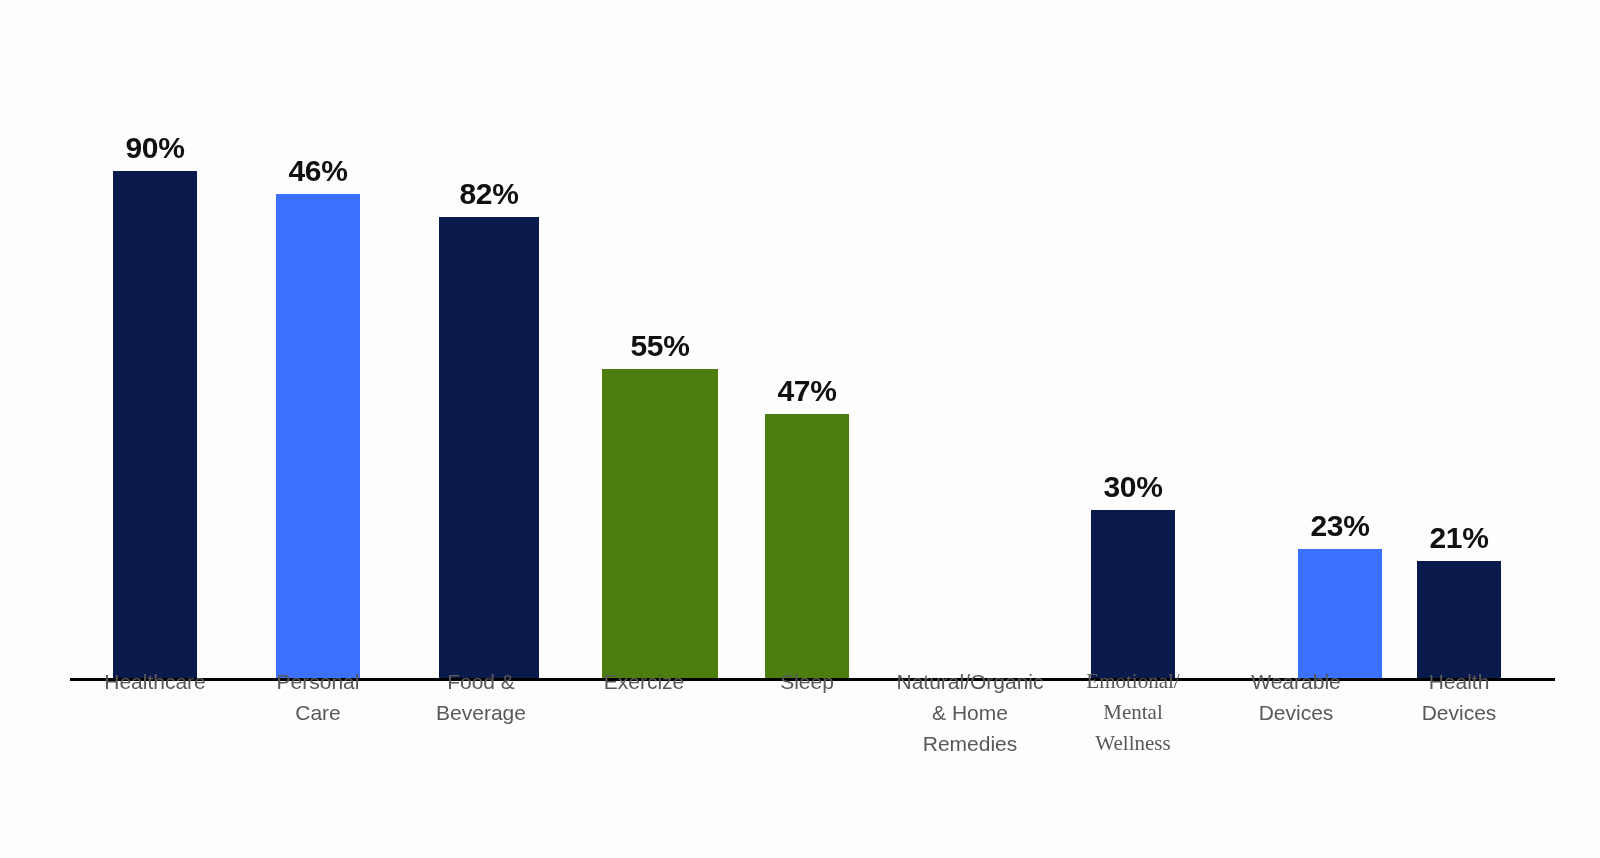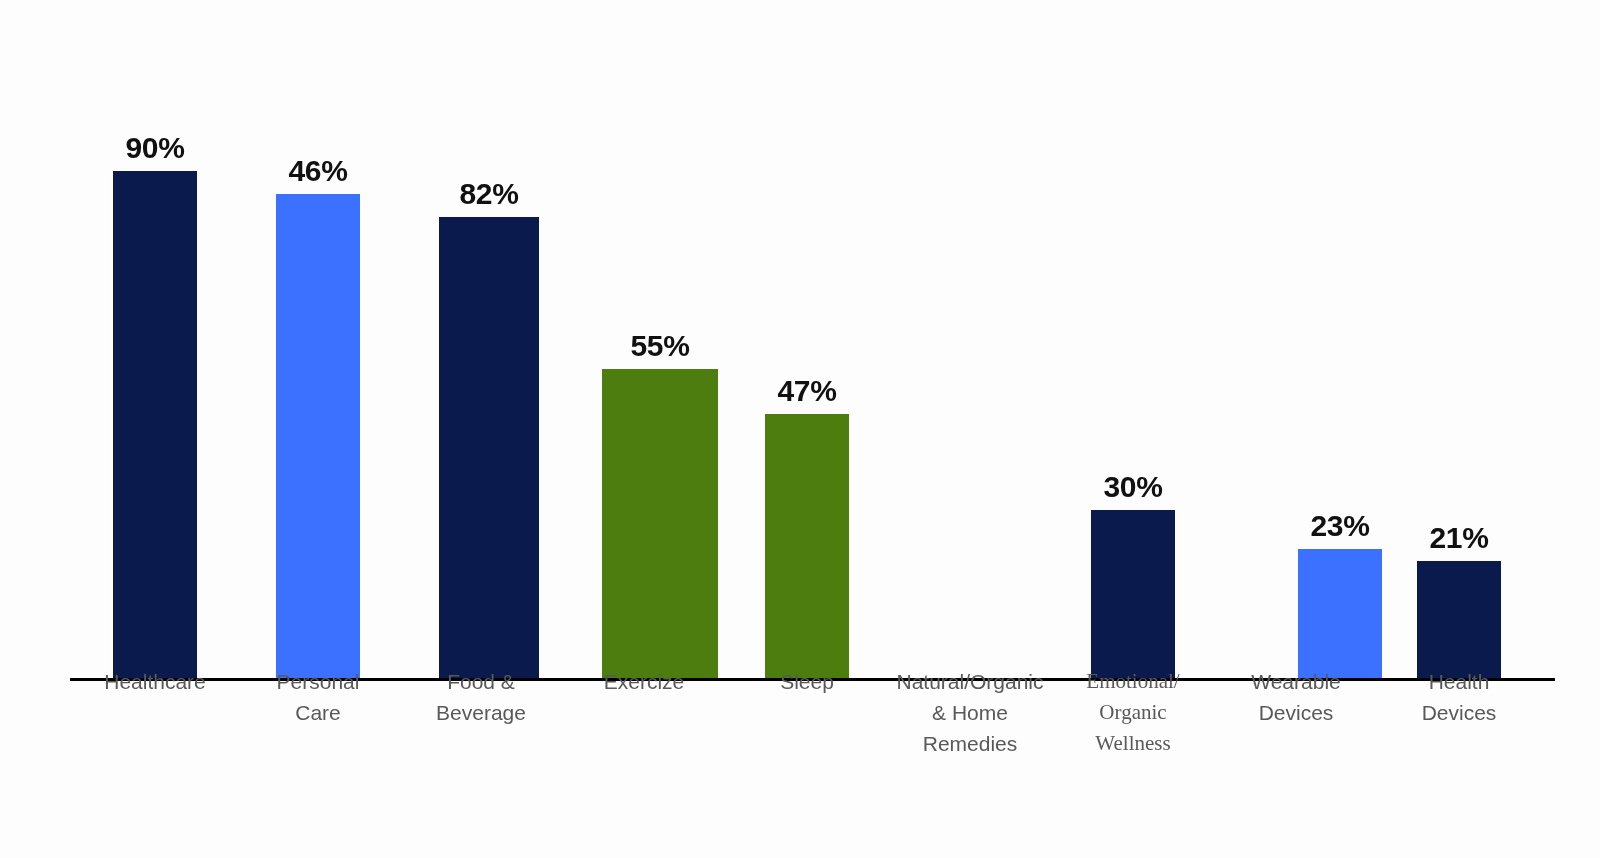--- a/index.html
+++ b/index.html
@@ -154,21 +154,21 @@
       <div class="cat-label" style="left: 721px;">
         <span class="line">Sleep</span>
       </div>
       <div class="cat-label" style="left: 884px;">
         <span class="line">Natural/Organic</span>
         <span class="line">&amp; Home</span>
         <span class="line">Remedies</span>
       </div>
       <div class="cat-label" style="left: 1047px; font-family: Liberation Serif, serif;">
         <span class="line">Emotional/</span>
-        <span class="line">Organic</span>
+        <span class="line">Mental</span>
         <span class="line">Wellness</span>
       </div>
       <div class="cat-label" style="left: 1210px;">
         <span class="line">Wearable</span>
         <span class="line">Devices</span>
       </div>
       <div class="cat-label" style="left: 1373px;">
         <span class="line">Health</span>
         <span class="line">Devices</span>
       </div>

